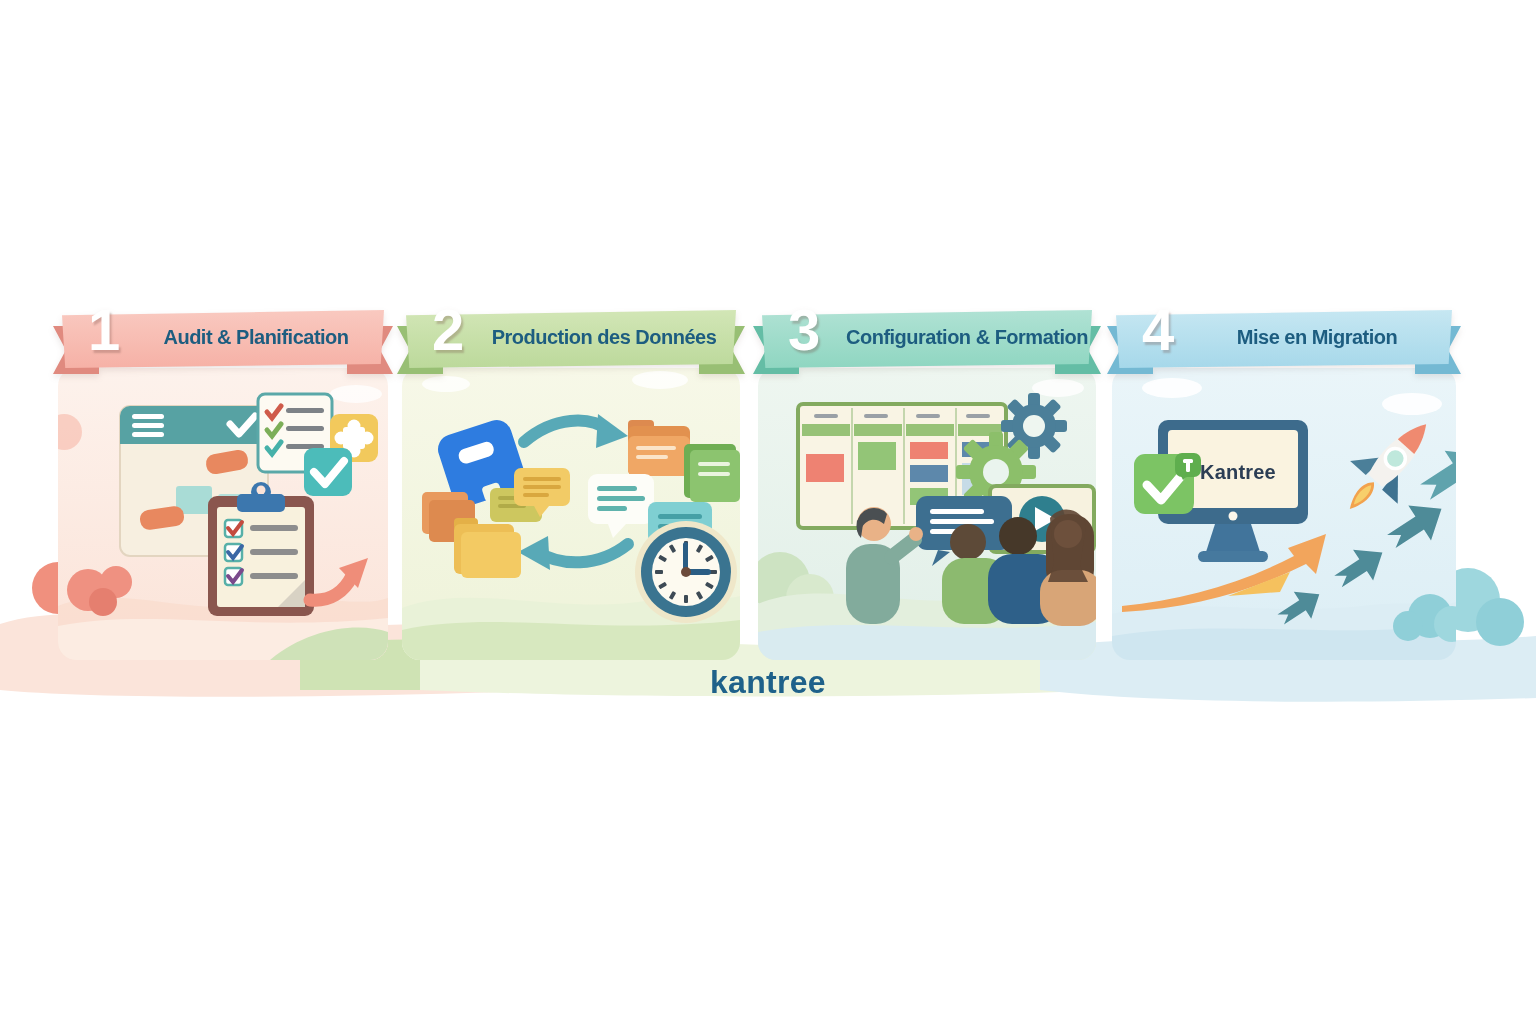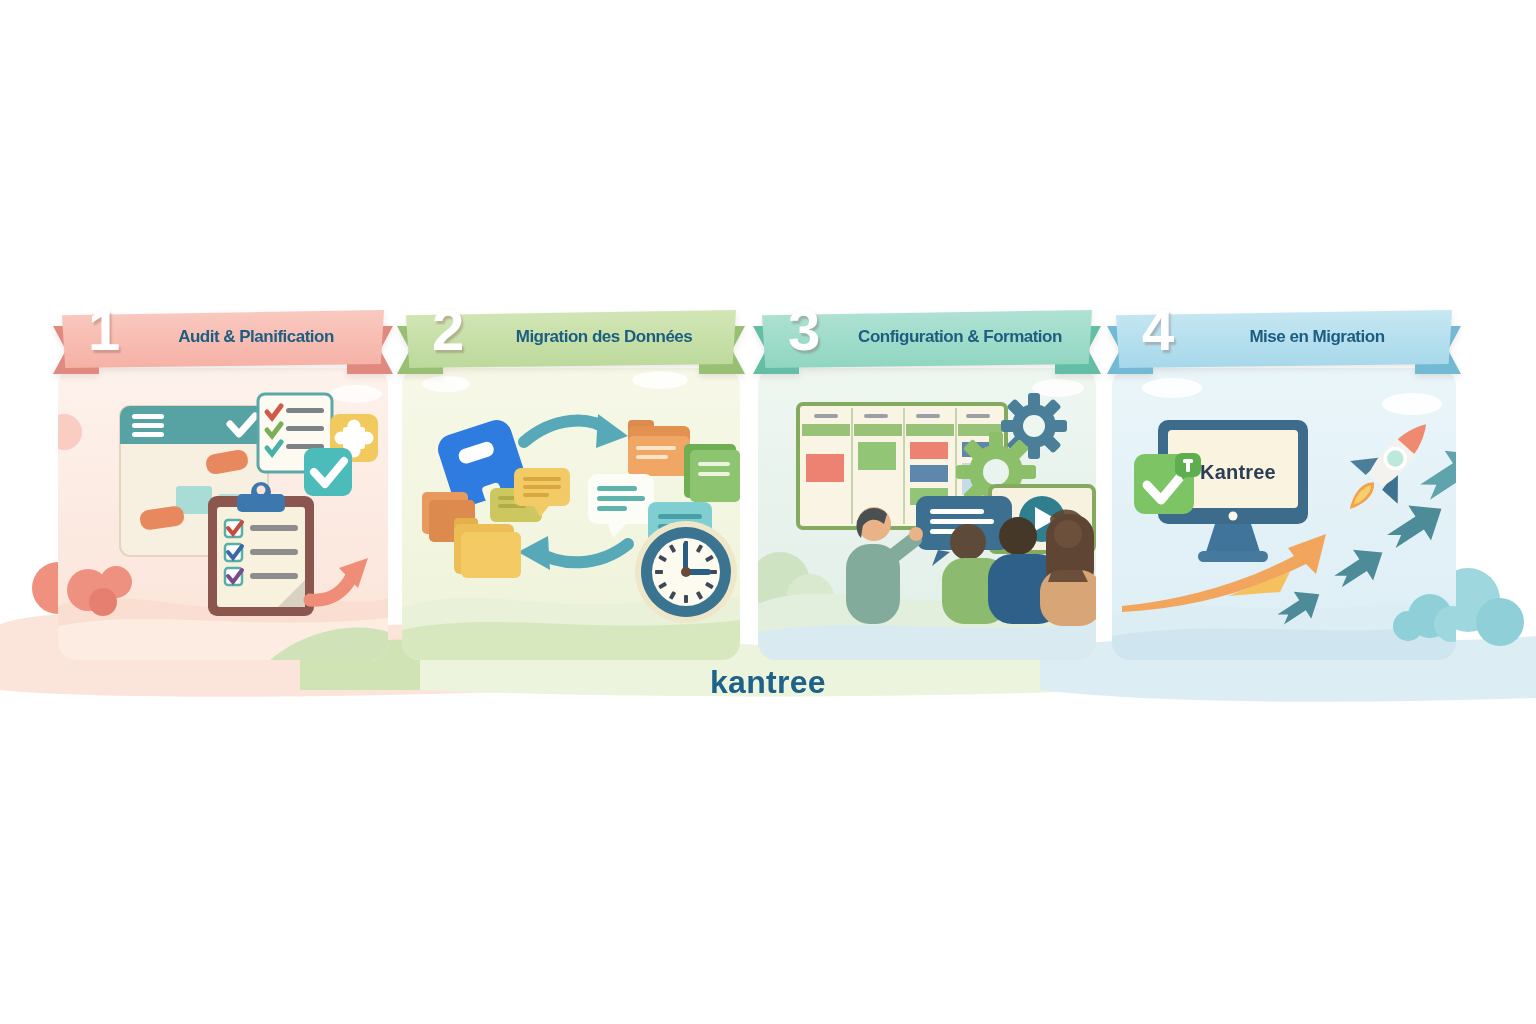--- a/index.html
+++ b/index.html
@@ -29,21 +29,21 @@
           filter:drop-shadow(0 3px 3px rgba(90,60,50,.12));}
   .tail{position:absolute;top:16px;width:46px;height:48px;background:var(--rd);}
   .tail-left{left:-9px;clip-path:polygon(0 0,100% 0,100% 100%,0 100%,28% 50%);}
   .tail-right{right:-9px;clip-path:polygon(0 0,100% 0,72% 50%,100% 100%,0 100%);}
   .band{position:absolute;left:0;right:0;top:0;height:58px;
         background:linear-gradient(180deg,var(--rl),var(--rb));
         clip-path:polygon(0 9%,100% 0,99% 93%,1% 100%);}
   .num{position:absolute;left:26px;top:-9px;font-size:58px;font-weight:700;
        color:#ffffff;text-shadow:2px 3px 2px rgba(110,70,60,.28);line-height:1;z-index:2;}
   .ttl{position:absolute;left:84px;right:18px;top:27px;transform:translateY(-50%);
-       text-align:center;font-weight:700;font-size:17px;letter-spacing:-.5px;
+       text-align:center;font-weight:700;font-size:20px;letter-spacing:-.5px;
        color:#1d5d80;z-index:2;white-space:nowrap;}
 
   
   .screen-brand{position:absolute;left:62px;top:84px;width:128px;height:40px;
         display:flex;align-items:center;justify-content:center;gap:8px;z-index:3;}
   .screen-brand .brand-text{font-weight:700;font-size:20px;color:#2c3e55;letter-spacing:.2px;}
 
   
   .brand{position:absolute;left:0;top:664px;width:1536px;text-align:center;
          font-size:32px;font-weight:700;color:#1e618a;letter-spacing:.3px;}
@@ -244,21 +244,21 @@
             <circle cx="284" cy="204" r="5" fill="#6b4a3a"></circle>
           </g>
         </svg>
       </div>
     </div>
     <div class="ribbon">
       <div class="tail tail-left"></div>
       <div class="tail tail-right"></div>
       <div class="band"></div>
       <span class="num">2</span>
-      <span class="ttl">Migration des Données</span>
+      <span class="ttl">Production des Données</span>
     </div>
   </section>
 
   <section class="panel panel-3" style="--rb: #8fd6c1; --rl: #b0e2d4; --rd: #64bda5; --tint1: #eef6f0; --tint2: #e1efe8;">
     <div class="panel-bg">
       <div class="art">
         <svg width="338" height="292" viewBox="0 0 338 292">
           <ellipse cx="300" cy="20" rx="26" ry="9" fill="#ffffff" opacity=".8"></ellipse>
           <circle cx="22" cy="214" r="30" fill="#cde3c2"></circle>
           <circle cx="52" cy="230" r="24" fill="#d8e9cd"></circle>

